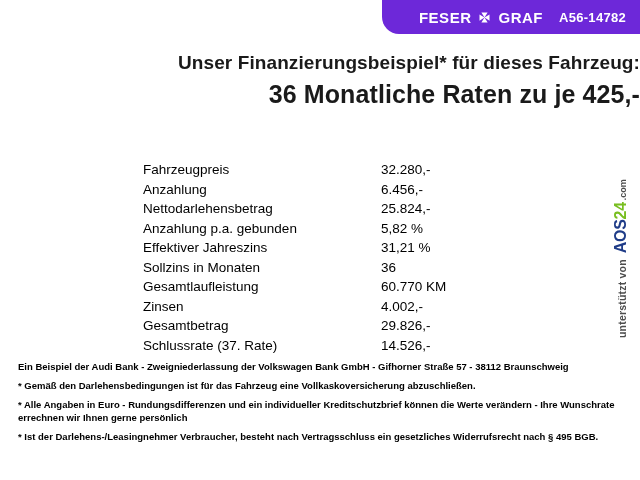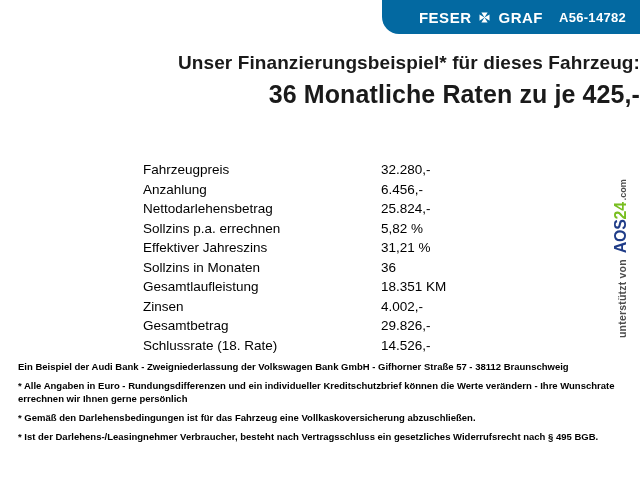--- a/index.html
+++ b/index.html
@@ -16,21 +16,21 @@
     overflow: hidden;
   }
 
   
   .header {
     position: absolute;
     top: 0;
     left: 382px;
     width: 258px;
     height: 34px;
-    background: #0369a1;
+    background: #6d28d9;
     border-bottom-left-radius: 17px;
     display: flex;
     align-items: center;
     justify-content: flex-end;
     box-sizing: border-box;
     padding-right: 14px;
   }
   .brand {
     display: flex;
     align-items: center;
@@ -194,53 +194,53 @@
   </div>
   <div class="row">
     <span class="label">Anzahlung</span>
     <span class="value">6.456,-</span>
   </div>
   <div class="row">
     <span class="label">Nettodarlehensbetrag</span>
     <span class="value">25.824,-</span>
   </div>
   <div class="row">
-    <span class="label">Sollzins p.a. errechnen</span>
+    <span class="label">Anzahlung p.a. gebunden</span>
     <span class="value">5,82 %</span>
   </div>
   <div class="row">
     <span class="label">Effektiver Jahreszins</span>
     <span class="value">31,21 %</span>
   </div>
   <div class="row">
     <span class="label">Sollzins in Monaten</span>
     <span class="value">36</span>
   </div>
   <div class="row">
     <span class="label">Gesamtlaufleistung</span>
-    <span class="value">18.351 KM</span>
+    <span class="value">60.770 KM</span>
   </div>
   <div class="row">
     <span class="label">Zinsen</span>
     <span class="value">4.002,-</span>
   </div>
   <div class="row">
     <span class="label">Gesamtbetrag</span>
     <span class="value">29.826,-</span>
   </div>
   <div class="row">
-    <span class="label">Schlussrate (18. Rate)</span>
+    <span class="label">Schlussrate (37. Rate)</span>
     <span class="value">14.526,-</span>
   </div>
 </div>
 
 <div class="footer">
   <p>Ein Beispiel der Audi Bank - Zweigniederlassung der Volkswagen Bank GmbH - Gifhorner Straße 57 - 38112 Braunschweig</p>
+  <p>* Gemäß den Darlehensbedingungen ist für das Fahrzeug eine Vollkaskoversicherung abzuschließen.</p>
   <p>* Alle Angaben in Euro - Rundungsdifferenzen und ein individueller Kreditschutzbrief können die Werte verändern - Ihre Wunschrate errechnen wir Ihnen gerne persönlich</p>
-  <p>* Gemäß den Darlehensbedingungen ist für das Fahrzeug eine Vollkaskoversicherung abzuschließen.</p>
   <p>* Ist der Darlehens-/Leasingnehmer Verbraucher, besteht nach Vertragsschluss ein gesetzliches Widerrufsrecht nach § 495 BGB.</p>
 </div>
 
 <div class="sponsor">
   <div class="sponsor-inner">
     <span class="sponsor-text">unterstützt von</span>
     <span class="sponsor-logo">
       <span>AOS</span><span class="num">24</span>
     </span>
     <span class="sponsor-dom">.com</span>

